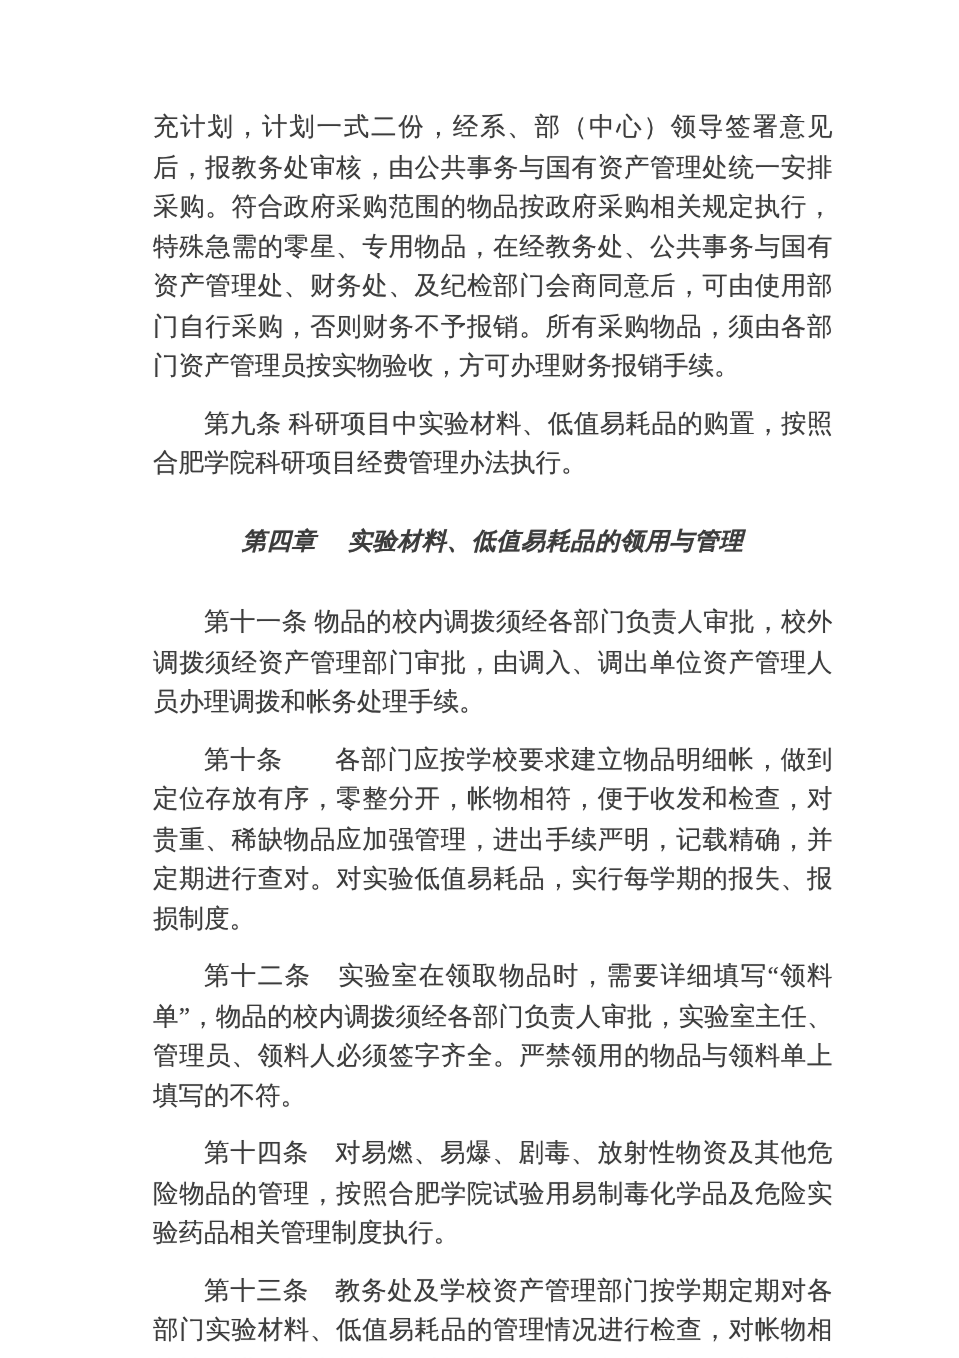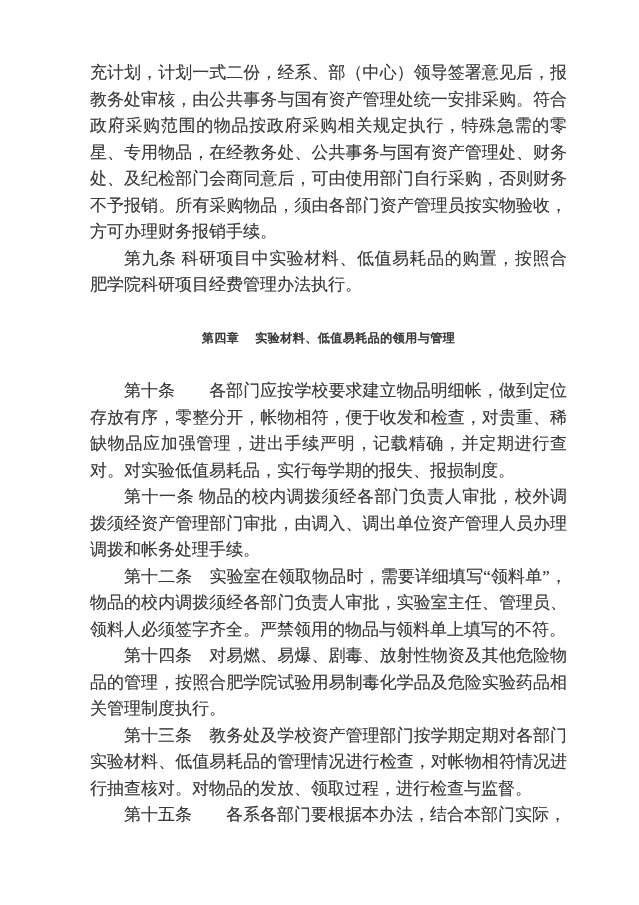--- a/index.html
+++ b/index.html
@@ -21,47 +21,48 @@
     top: 60px;
     width: 477px;
     color: var(--text-color, #3c3c3c);
     font-size: 17px;
     line-height: 26.5px;
     text-align: justify;
     letter-spacing: 0px;
     text-shadow: 0 0 0.5px rgba(70, 70, 70, 0.55);
   }
   .para {
-    margin: 0;
+    margin: 12px;
     padding: 0;
     text-indent: 2em;
     word-break: break-all;
   }
   .para.continuation {
     text-indent: 0;
   }
   .chapter-heading {
     margin: 26.5px 0;
     padding: 0;
-    font-size: 12px;
+    font-size: 16px;
     line-height: 26.5px;
     font-weight: bold;
     text-align: center;
     text-indent: 0;
     letter-spacing: 0.5px;
+    font-style: italic;
   }
 </style>
 </head>
 <body>
 
 <div class="page">
   <main class="content">
     <p class="para continuation">充计划，计划一式二份，经系、部（中心）领导签署意见后，报教务处审核，由公共事务与国有资产管理处统一安排采购。符合政府采购范围的物品按政府采购相关规定执行，特殊急需的零星、专用物品，在经教务处、公共事务与国有资产管理处、财务处、及纪检部门会商同意后，可由使用部门自行采购，否则财务不予报销。所有采购物品，须由各部门资产管理员按实物验收，方可办理财务报销手续。</p>
     <p class="para">第九条 科研项目中实验材料、低值易耗品的购置，按照合肥学院科研项目经费管理办法执行。</p>
     <h2 class="chapter-heading">第四章　 实验材料、低值易耗品的领用与管理</h2>
+    <p class="para">第十一条 物品的校内调拨须经各部门负责人审批，校外调拨须经资产管理部门审批，由调入、调出单位资产管理人员办理调拨和帐务处理手续。</p>
     <p class="para">第十条　　各部门应按学校要求建立物品明细帐，做到定位存放有序，零整分开，帐物相符，便于收发和检查，对贵重、稀缺物品应加强管理，进出手续严明，记载精确，并定期进行查对。对实验低值易耗品，实行每学期的报失、报损制度。</p>
-    <p class="para">第十一条 物品的校内调拨须经各部门负责人审批，校外调拨须经资产管理部门审批，由调入、调出单位资产管理人员办理调拨和帐务处理手续。</p>
     <p class="para">第十二条　实验室在领取物品时，需要详细填写“领料单”，物品的校内调拨须经各部门负责人审批，实验室主任、管理员、领料人必须签字齐全。严禁领用的物品与领料单上填写的不符。</p>
     <p class="para">第十四条　对易燃、易爆、剧毒、放射性物资及其他危险物品的管理，按照合肥学院试验用易制毒化学品及危险实验药品相关管理制度执行。</p>
     <p class="para">第十三条　教务处及学校资产管理部门按学期定期对各部门实验材料、低值易耗品的管理情况进行检查，对帐物相符情况进行抽查核对。对物品的发放、领取过程，进行检查与监督。</p>
     <p class="para">第十五条　　各系各部门要根据本办法，结合本部门实际，</p>
   </main>
 </div>
 
 </body></html>

